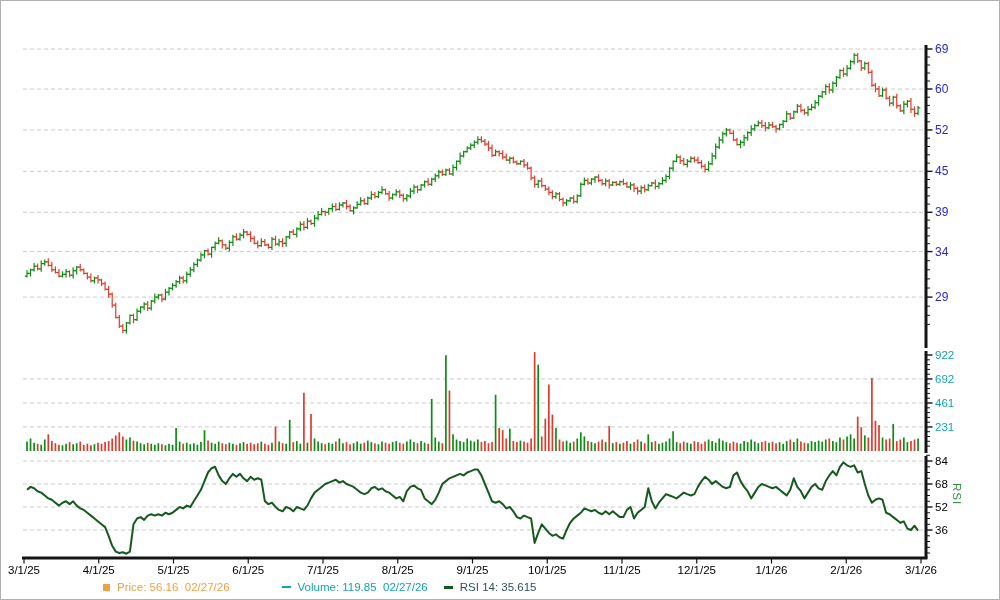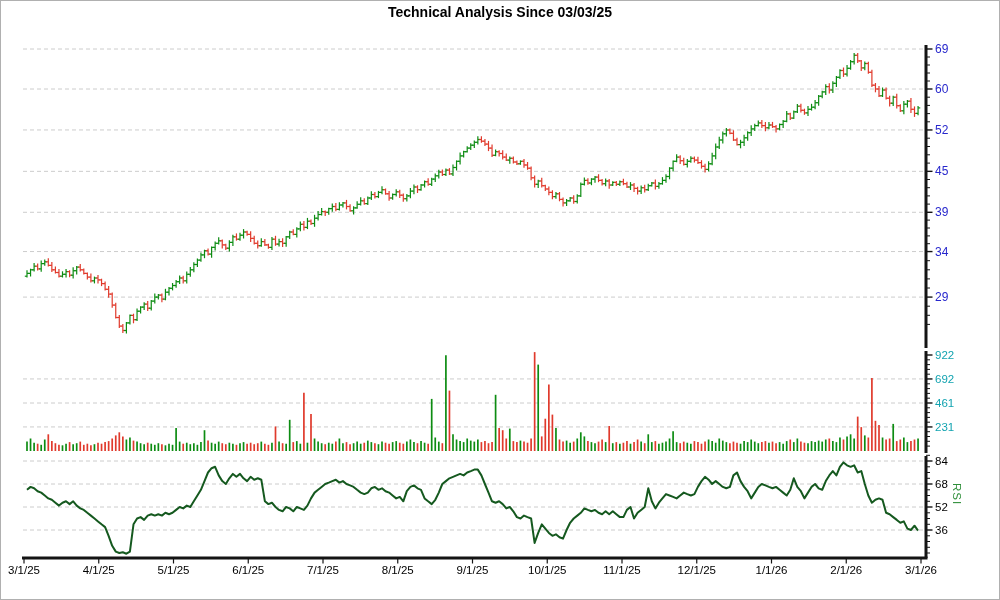--- a/index.html
+++ b/index.html
@@ -15,21 +15,20 @@
   .sw-square{width:7px;height:7px;display:inline-block;margin-right:7px;}
   .sw-dash{width:9px;height:2px;display:inline-block;margin-right:7px;}
   .sw-dash.thick{height:3px;}
   .gap-lg{margin-left:52px;}
   .gap-sm{margin-left:16px;}
 </style>
 </head>
 <body>
 
 <div class="frame">
-  <div class="chart-title">Technical Analysis Since 03/03/25</div>
   <svg id="chart" width="1000" height="600">
       <g>
         <line x1="22" x2="925" y1="48" y2="48" stroke="#cccccc" stroke-width="1" stroke-dasharray="4 3"></line>
         <line x1="22" x2="925" y1="88.00055591733218" y2="88.00055591733218" stroke="#cccccc" stroke-width="1" stroke-dasharray="4 3"></line>
         <line x1="22" x2="925" y1="128.9567218133463" y2="128.9567218133463" stroke="#cccccc" stroke-width="1" stroke-dasharray="4 3"></line>
         <line x1="22" x2="925" y1="170.33658123266733" y2="170.33658123266733" stroke="#cccccc" stroke-width="1" stroke-dasharray="4 3"></line>
         <line x1="22" x2="925" y1="211.29274712868144" y2="211.29274712868144" stroke="#cccccc" stroke-width="1" stroke-dasharray="4 3"></line>
         <line x1="22" x2="925" y1="250.56038350918658" y2="250.56038350918658" stroke="#cccccc" stroke-width="1" stroke-dasharray="4 3"></line>
         <line x1="22" x2="925" y1="296.08548214389964" y2="296.08548214389964" stroke="#cccccc" stroke-width="1" stroke-dasharray="4 3"></line>
         <line x1="22" x2="925" y1="377.9479392624729" y2="377.9479392624729" stroke="#cccccc" stroke-width="1" stroke-dasharray="4 3"></line>
@@ -1179,13 +1178,18 @@
         <line x1="695.75" x2="695.75" y1="557" y2="562.5" stroke="#141414" stroke-width="1.2"></line>
         <text x="695.75" y="572.5" fill="#000" font-size="11.5" text-anchor="middle">12/1/25</text>
         <line x1="770.5" x2="770.5" y1="557" y2="562.5" stroke="#141414" stroke-width="1.2"></line>
         <text x="770.5" y="572.5" fill="#000" font-size="11.5" text-anchor="middle">1/1/26</text>
         <line x1="845.25" x2="845.25" y1="557" y2="562.5" stroke="#141414" stroke-width="1.2"></line>
         <text x="845.25" y="572.5" fill="#000" font-size="11.5" text-anchor="middle">2/1/26</text>
         <line x1="920" x2="920" y1="557" y2="562.5" stroke="#141414" stroke-width="1.2"></line>
         <text x="920" y="572.5" fill="#000" font-size="11.5" text-anchor="middle">3/1/26</text>
       </g>
     </svg>
+  <div class="legend">
+    <span class="item"><span class="sw-square" style="background: rgb(239, 159, 69);"></span><span style="color: rgb(239, 159, 69);">Price: 56.16  02/27/26</span></span>
+    <span class="item gap-lg"><span class="sw-dash" style="background: rgb(18, 163, 176);"></span><span style="color: rgb(18, 163, 176);">Volume: 119.85  02/27/26</span></span>
+    <span class="item gap-sm"><span class="sw-dash thick" style="background: rgb(21, 89, 31);"></span><span style="color: rgb(48, 80, 94);">RSI 14: 35.615</span></span>
+  </div>
 </div>
 
 </body></html>

